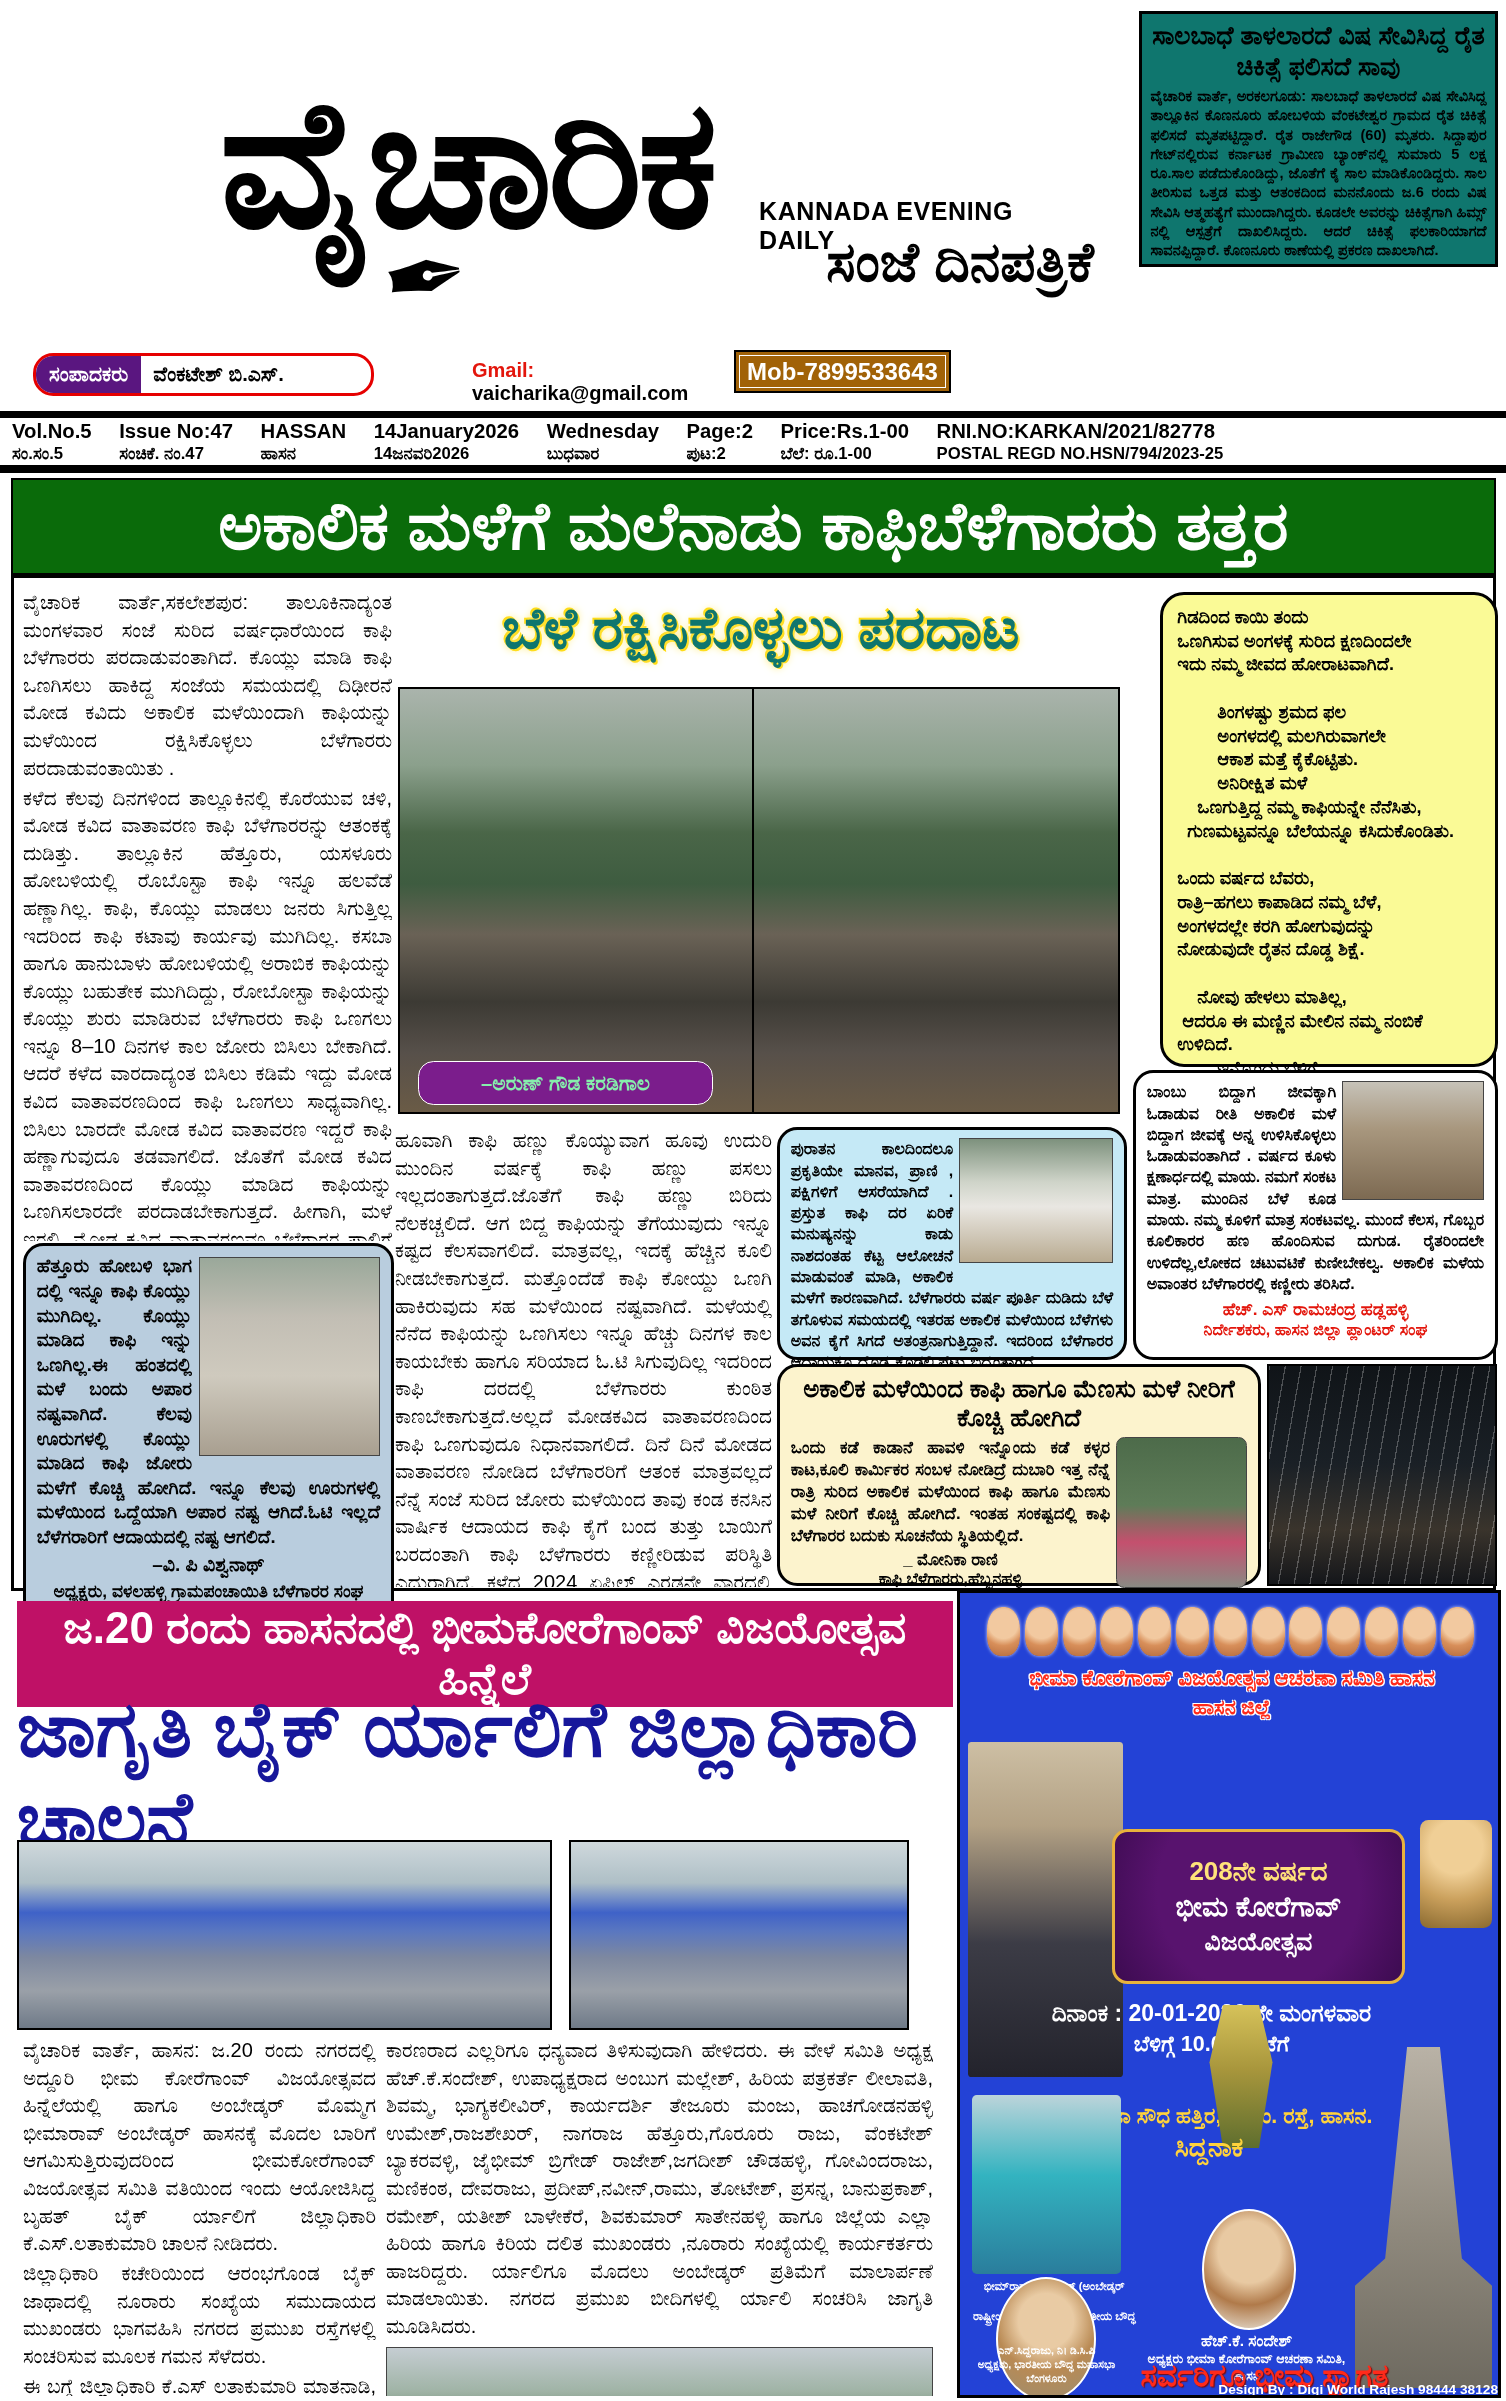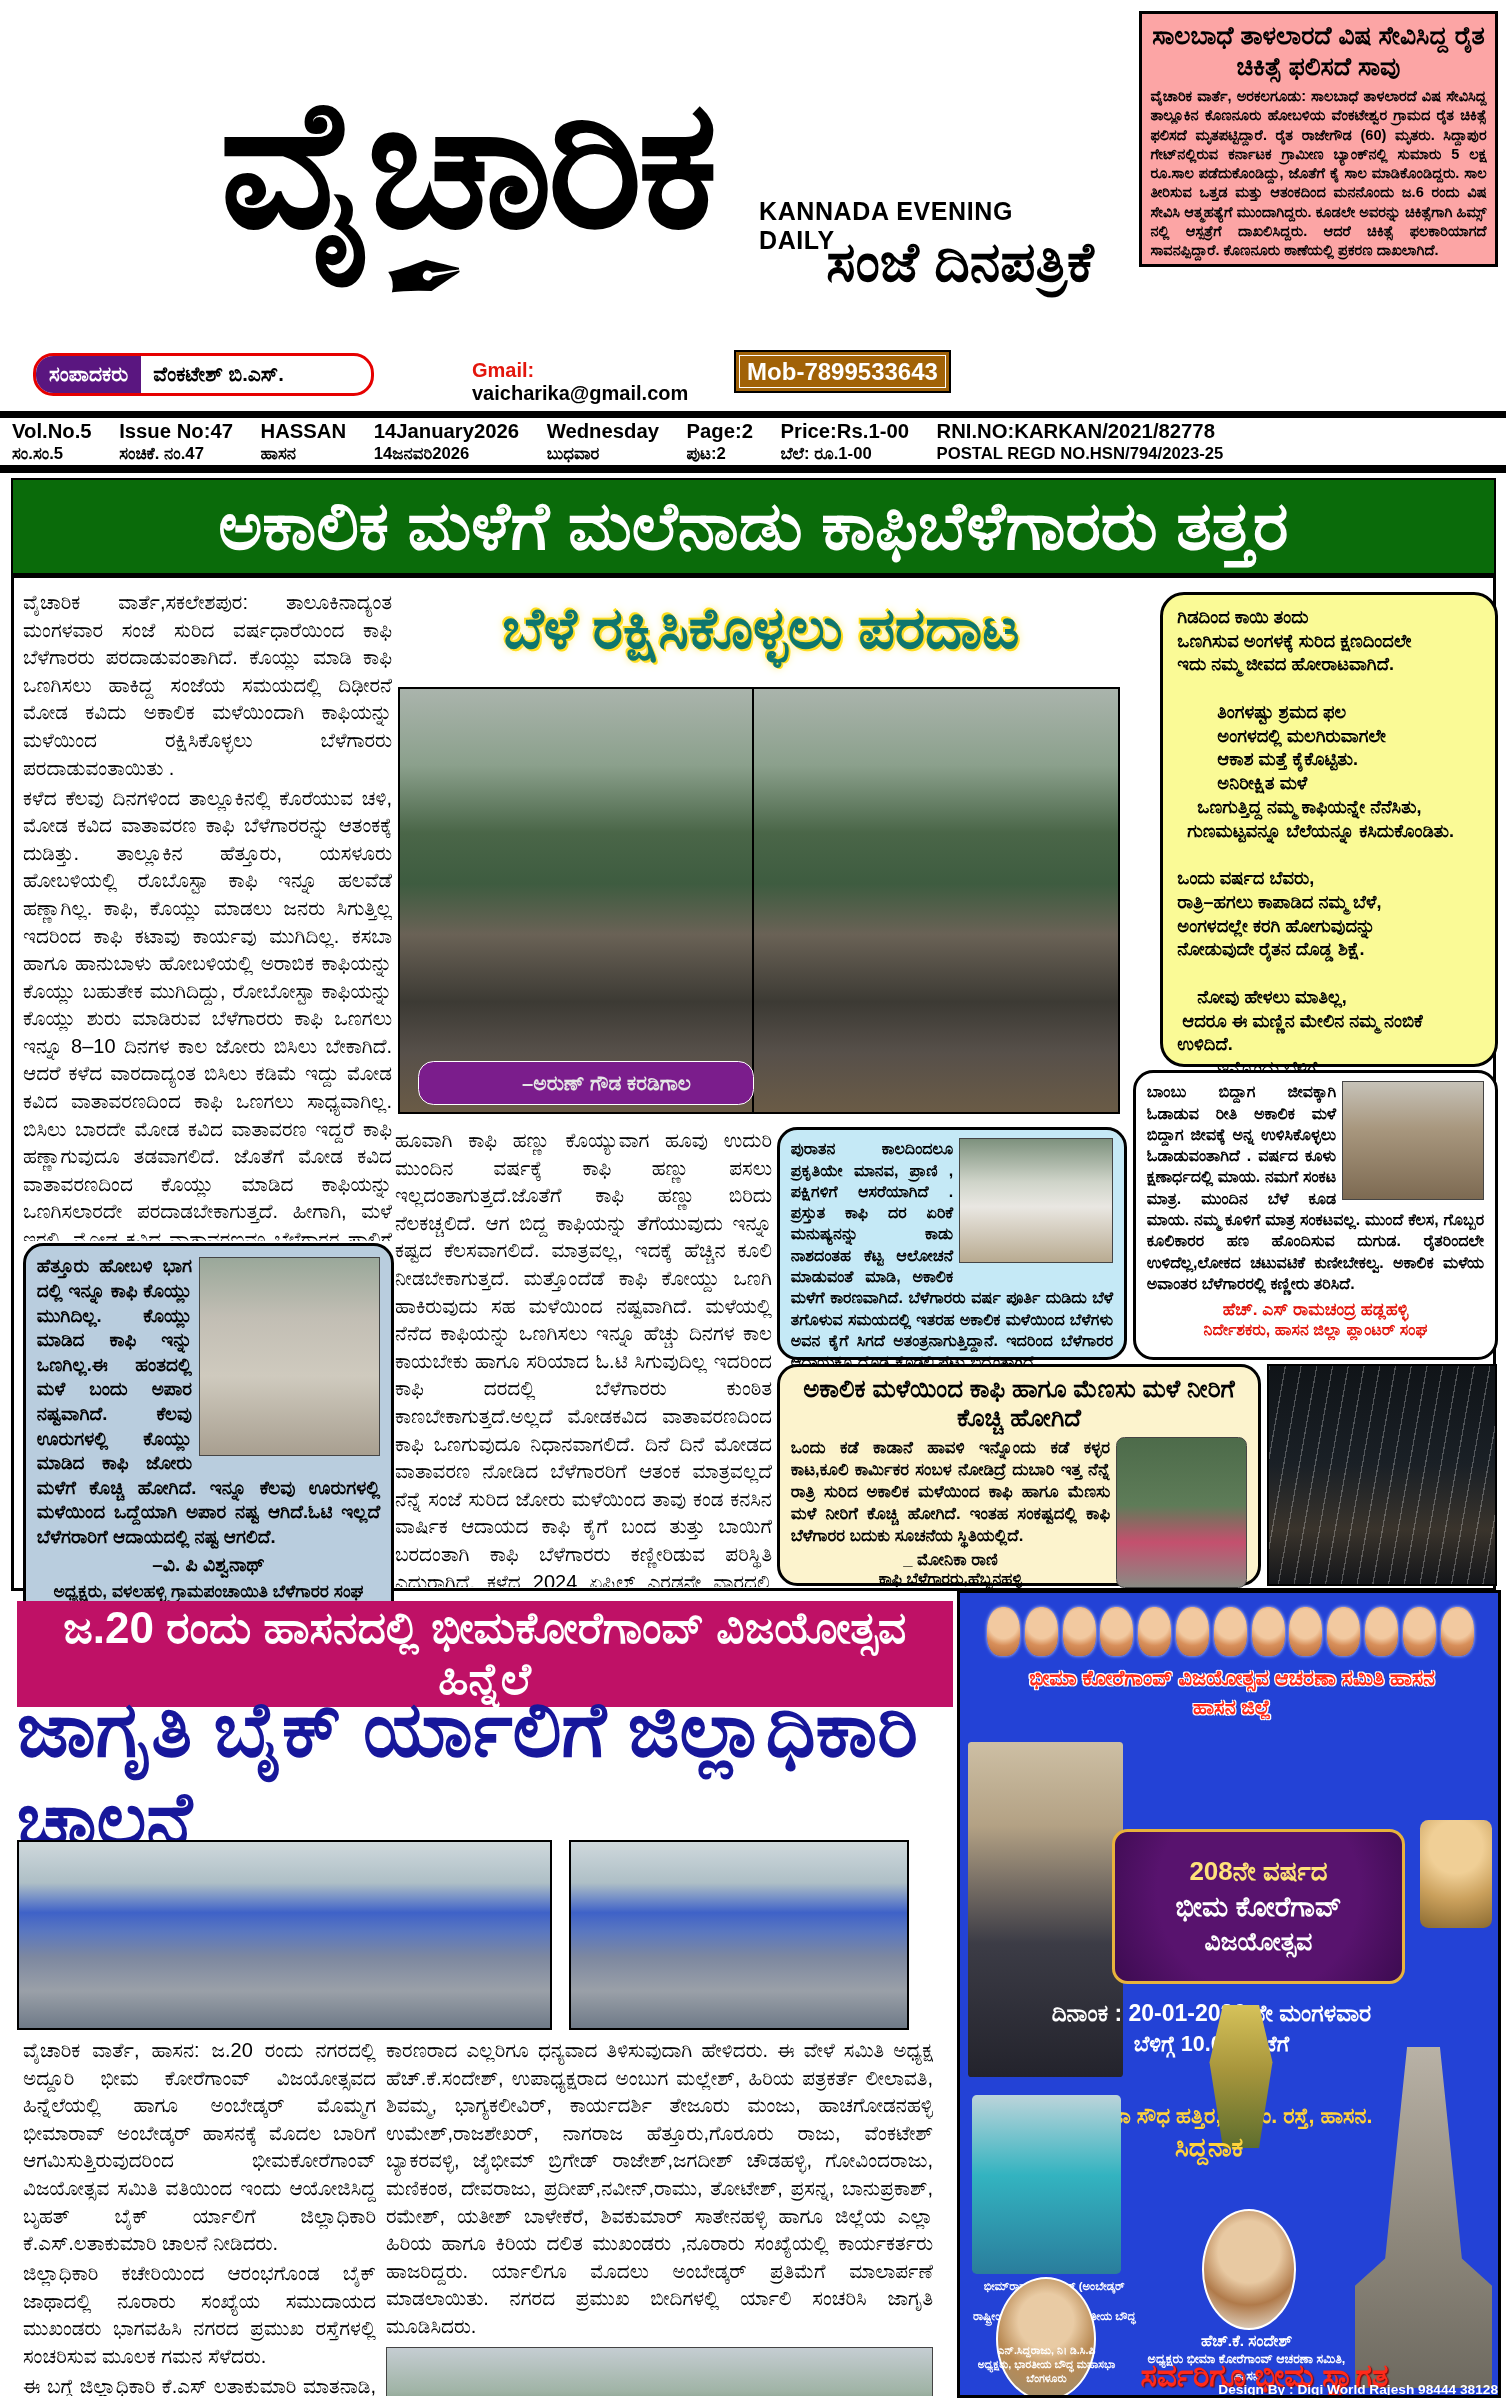--- a/index.html
+++ b/index.html
@@ -17,21 +17,21 @@
                display:flex;overflow:hidden;background:#fff;}
   .editor-left{background:#5a1680;color:#fff;font-weight:800;font-size:20.3px;display:flex;align-items:center;
                padding:0 13px;border-radius:14.3px 0 0 14.3px;}
   .editor-right{color:#000;font-weight:800;font-size:20.3px;display:flex;align-items:center;padding:0 12px;}
   .gmail-line{left:472px;top:359px;width:281px;font-size:20px;font-weight:700;}
   .gmail-red{color:#e3160c;}
   .mob-box{left:734px;top:350px;width:213px;height:39px;background:#a16207;border:2.4px solid #000;
            outline:1.8px solid #fff;outline-offset:-6px;color:#fff;font-weight:800;font-size:24px;
            display:flex;align-items:center;justify-content:center;}
   
-  .side-box{left:1139px;top:10.8px;width:359px;height:256px;background:#fca5a5;border:3px solid #000;
+  .side-box{left:1139px;top:10.8px;width:359px;height:256px;background:#0f766e;border:3px solid #000;
             padding:6px 8.4px;box-sizing:border-box;}
   .side-head{font-weight:900;font-size:25px;text-align:center;line-height:1.25;}
   .side-body{font-size:14.6px;line-height:1.32;text-align:justify;margin-top:4.8px;font-weight:600;}
   
   .infobar{left:0;top:411px;width:1506px;height:62px;border-top:7.2px solid #000;border-bottom:8.4px solid #000;
            display:flex;align-items:center;box-sizing:border-box;padding:0 12px;gap:27.5px;}
   .infocol .en{font-weight:800;font-size:20.3px;white-space:nowrap;}
   .infocol .kn{font-weight:700;font-size:16.7px;white-space:nowrap;margin-top:1px;}
   
   .green-banner{left:10.8px;top:478px;width:1485px;height:97px;background:#0a6b0a;border:2.4px solid #000;
@@ -39,22 +39,22 @@
                 box-sizing:border-box;}
   .main-frame{left:10.8px;top:575px;width:1485px;height:1016px;border:3px solid #000;box-sizing:border-box;}
   .body-txt{font-size:20px;line-height:1.38;text-align:justify;font-weight:500;}
   .col1{left:23px;top:589px;width:369px;height:652px;overflow:hidden;}
   .red-subhead{left:398px;top:595px;width:726px;text-align:center;font-weight:900;font-size:57px;color:#0f766e;
                text-shadow:0 0 8.4px #ffe96b,1.8px 1.8px 0 #ffd900,-1.8px -1.8px 0 #ffd900;}
   .photo{border:2.4px solid #000;box-sizing:border-box;}
   .rainphoto{background:linear-gradient(180deg,#aab4ac 0%,#8ba08c 18%,#4a6648 34%,#3e5c40 46%,#6a6256 58%,#3c3a34 74%,#57504a 86%,#6a5b46 100%);}
   .rainphoto-l{left:398px;top:687px;width:356px;height:427px;}
   .rainphoto-r{left:754px;top:687px;width:366px;height:427px;border-left:none;}
-  .caption-pill{left:418px;top:1061px;width:293px;height:42px;background:#7b1d8c;border-radius:15.5px;color:#e5e5e5;
-                font-weight:700;font-size:20.3px;display:flex;align-items:center;justify-content:center;border:1.8px solid #fff;padding-left:41px;}
+  .caption-pill{left:418px;top:1061px;width:293px;height:42px;background:#7b1d8c;border-radius:15.5px;color:#86efac;
+                font-weight:700;font-size:20.3px;display:flex;align-items:center;justify-content:center;border:1.8px solid #fff;}
   .col2{left:395px;top:1127px;width:377px;height:460px;overflow:hidden;}
   
   .poem-box{left:1160px;top:592px;width:338px;height:475px;background:#fafa96;border:3.6px solid #000;border-radius:24px;
             padding:10.8px 14.3px;box-sizing:border-box;}
   .poem{font-size:18px;line-height:1.32;font-weight:600;white-space:pre-wrap;}
   .poem-sign{font-size:17.3px;font-weight:700;text-align:right;margin-top:3.6px;}
   
   .qbox{border:3.6px solid #000;border-radius:20.3px;box-sizing:border-box;padding:8.4px 10.8px;}
   .vish-box{left:23px;top:1243px;width:371px;height:394px;background:#b9cdde;}
   .vish-photo{float:right;width:179px;height:197px;margin:2.4px 0 4.8px 7.2px;background:linear-gradient(180deg,#9aa89a 0%,#c2beb4 30%,#cfcabe 60%,#a89f90 100%);border:1.8px solid #444;}

